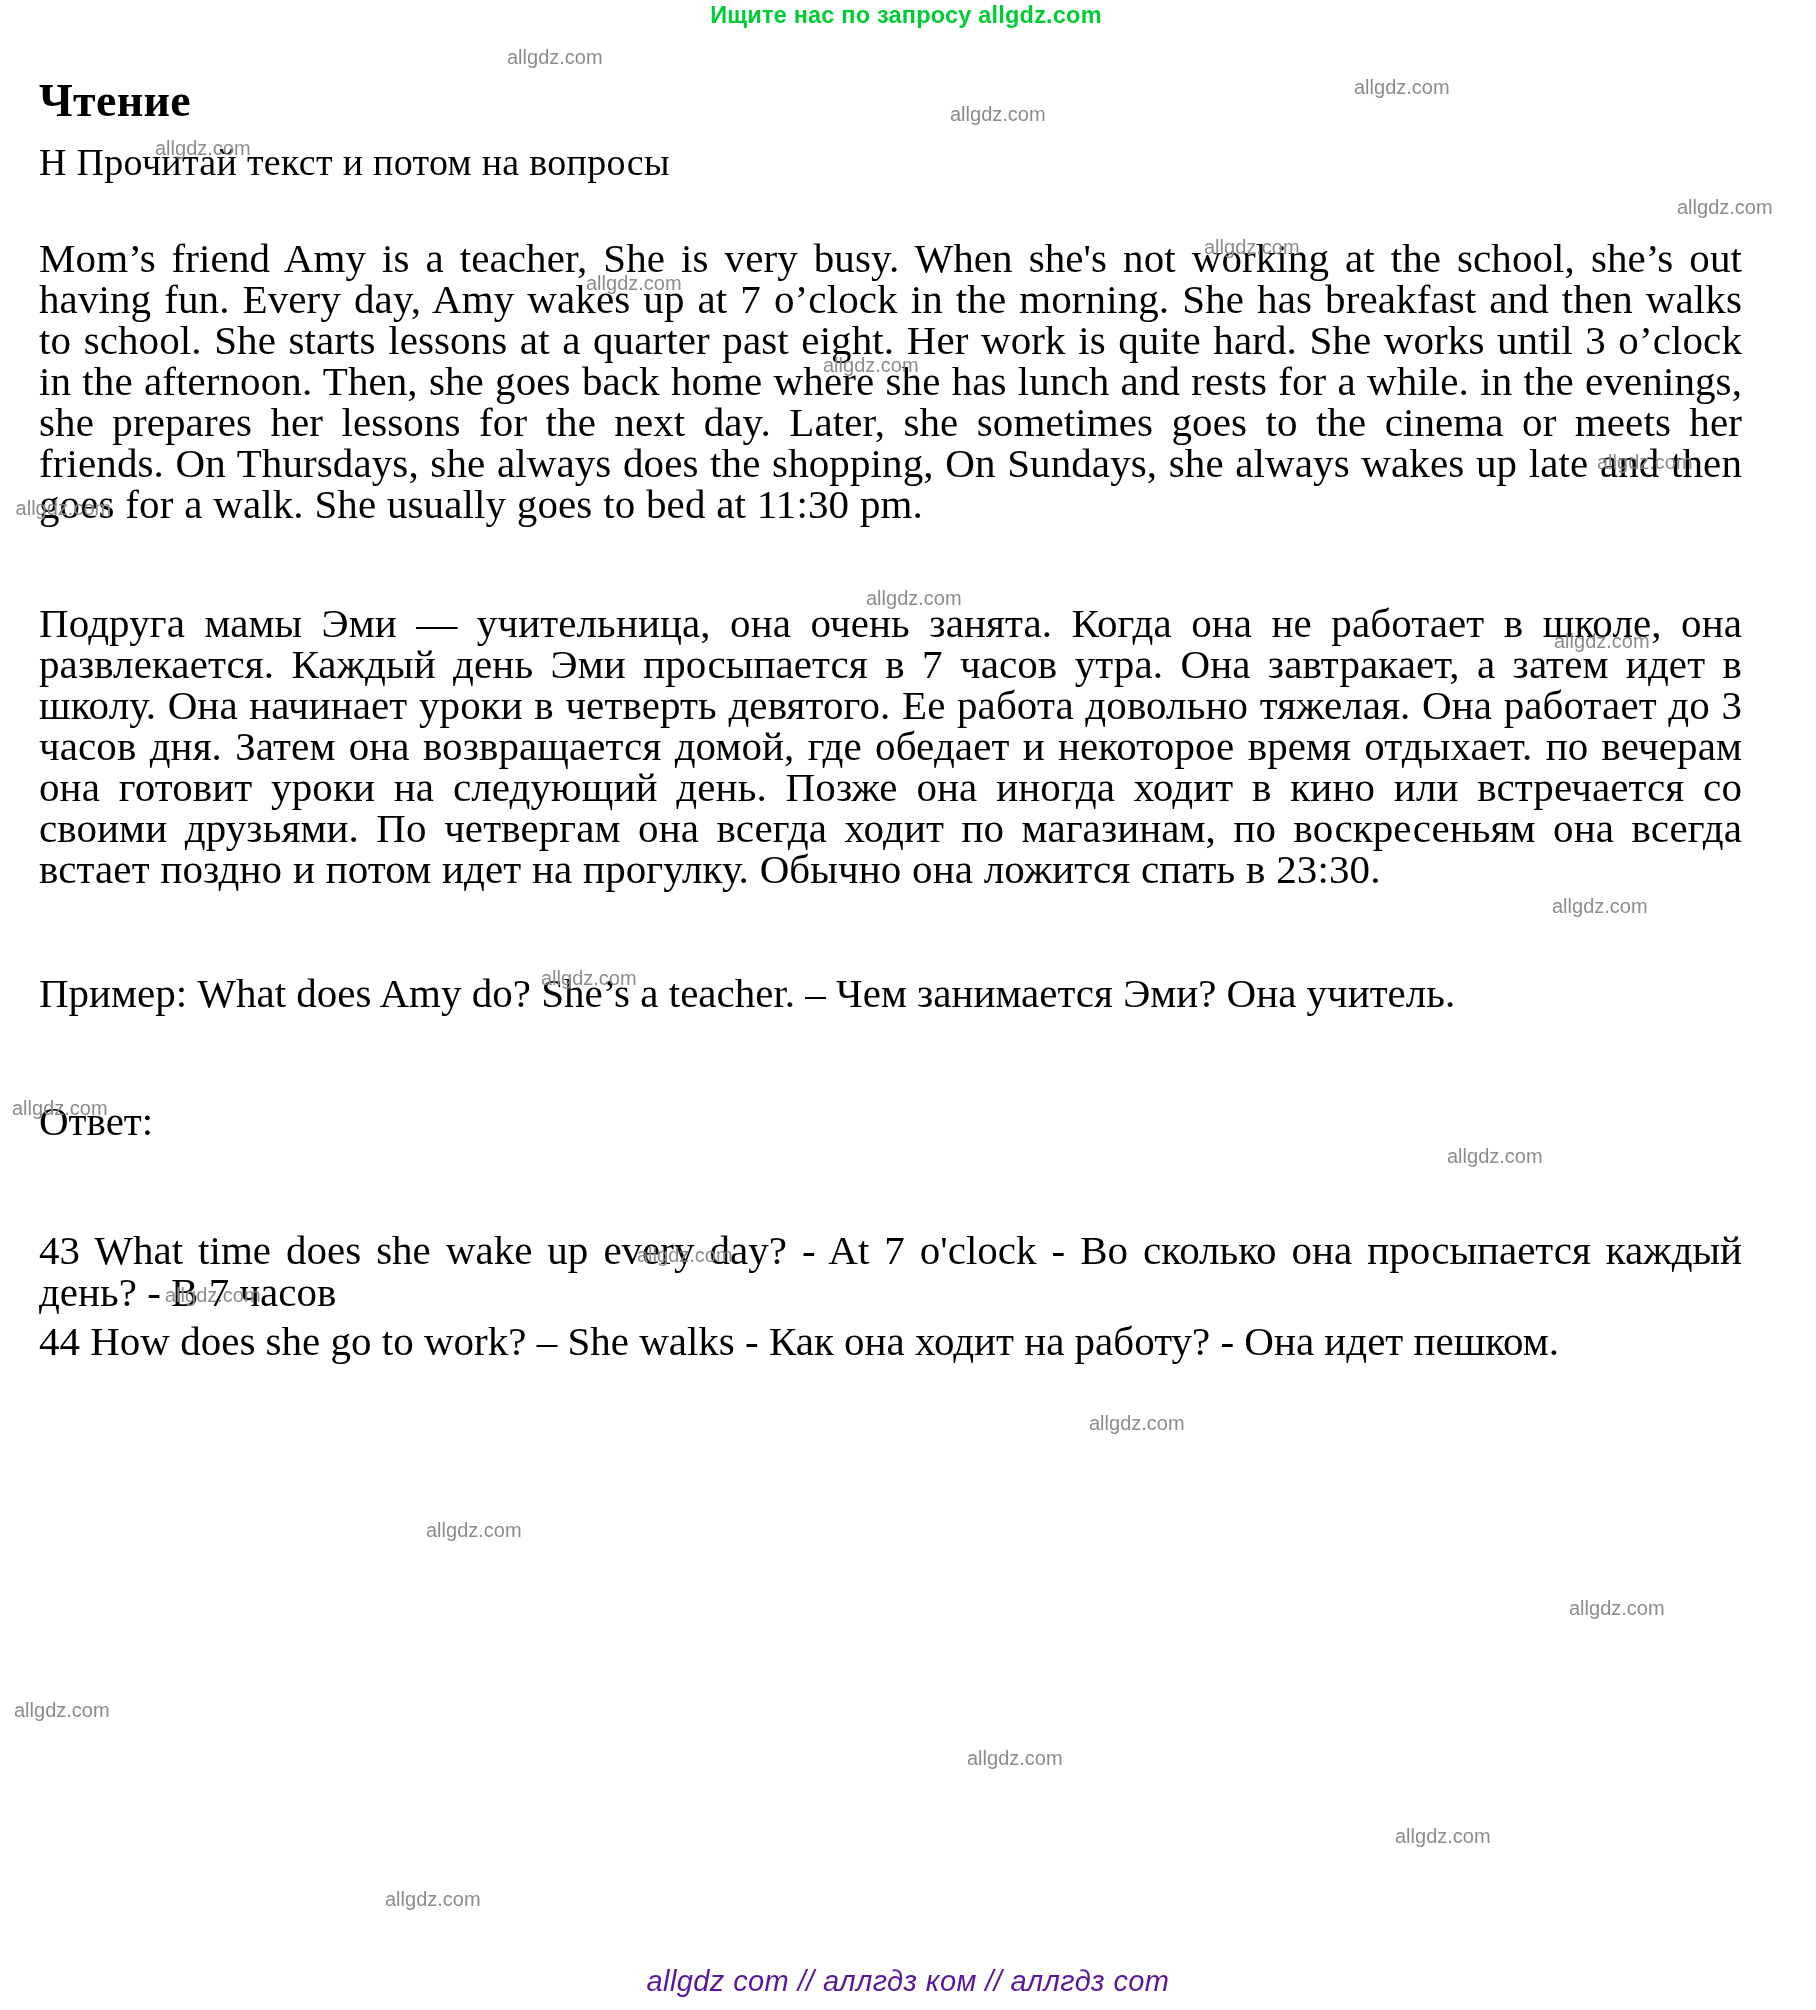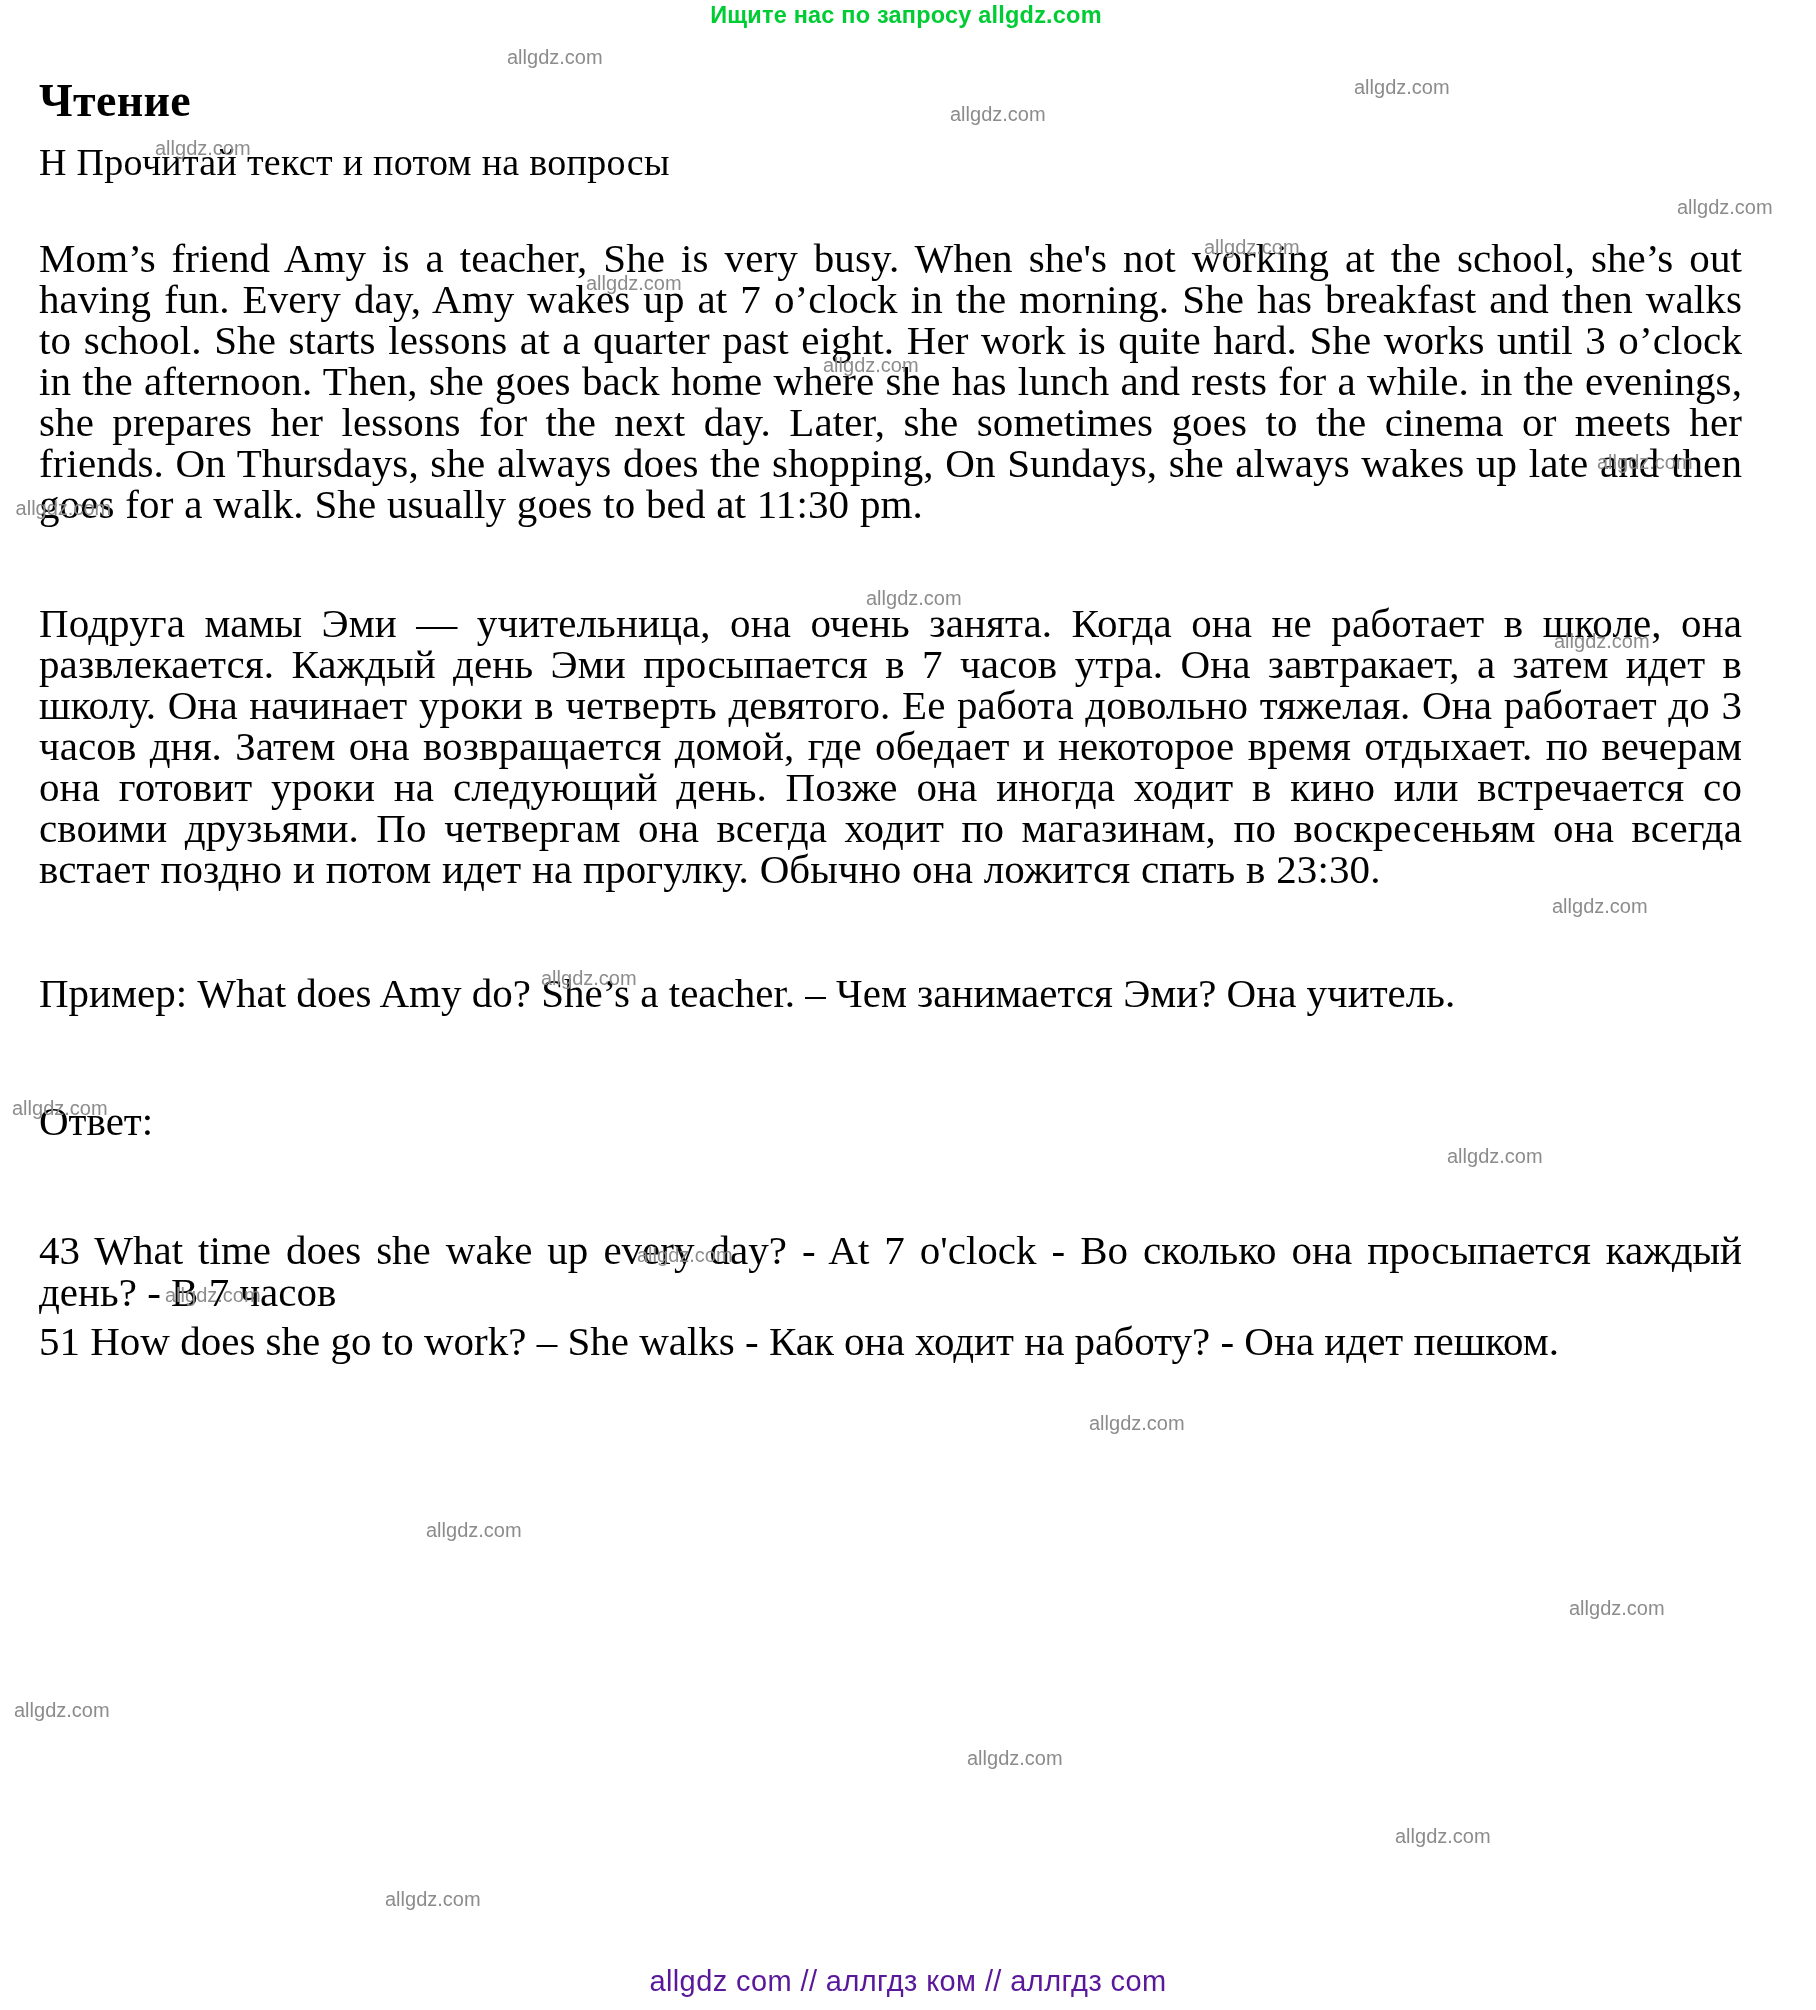--- a/index.html
+++ b/index.html
@@ -90,20 +90,21 @@
   .footer {
     position: absolute;
     left: 0;
     bottom: 12px;
     width: 1816px;
     text-align: center;
     font-family: "Liberation Sans", sans-serif;
     font-size: 29px;
     color: #59179a;
     letter-spacing: 0.4px;
+    font-style: italic;
   }
 
   
   .wm {
     position: absolute;
     font-family: "Liberation Sans", sans-serif;
     font-size: 20px;
     color: #8c8c8c;
     white-space: nowrap;
     pointer-events: none;
@@ -123,21 +124,21 @@
   <div class="para para-en">Mom’s friend Amy is a teacher, She is very busy. When she's not working at the school, she’s out having fun. Every day, Amy wakes up at 7 o’clock in the morning. She has breakfast and then walks to school. She starts lessons at a quarter past eight. Her work is quite hard. She works until 3 o’clock in the afternoon. Then, she goes back home where she has lunch and rests for a while. in the evenings, she prepares her lessons for the next day. Later, she sometimes goes to the cinema or meets her friends. On Thursdays, she always does the shopping, On Sundays, she always wakes up late and then goes for a walk. She usually goes to bed at 11:30 pm.</div>
 
   <div class="para para-ru">Подруга мамы Эми — учительница, она очень занята. Когда она не работает в школе, она развлекается. Каждый день Эми просыпается в 7 часов утра. Она завтракает, а затем идет в школу. Она начинает уроки в четверть девятого. Ее работа довольно тяжелая. Она работает до 3 часов дня. Затем она возвращается домой, где обедает и некоторое время отдыхает. по вечерам она готовит уроки на следующий день. Позже она иногда ходит в кино или встречается со своими друзьями. По четвергам она всегда ходит по магазинам, по воскресеньям она всегда встает поздно и потом идет на прогулку. Обычно она ложится спать в 23:30.</div>
 
   <div class="example">Пример: What does Amy do? She’s a teacher. – Чем занимается Эми? Она учитель.</div>
 
   <div class="answer-label">Ответ:</div>
 
   <div class="qa-block">
     <div class="qa-item j">43 What time does she wake up every day? - At 7 o'clock - Во сколько она просыпается каждый день? - В 7 часов</div>
-    <div class="qa-item last">51 How does she go to work? – She walks - Как она ходит на работу? - Она идет пешком.</div>
+    <div class="qa-item last">44 How does she go to work? – She walks - Как она ходит на работу? - Она идет пешком.</div>
   </div>
 
 </div>
 
 <div id="watermark-layer">
     <div class="wm" style="left: 507px; top: 46px; color: rgb(140, 140, 140);">allgdz.com</div>
     <div class="wm" style="left: 1354px; top: 76px; color: rgb(140, 140, 140);">allgdz.com</div>
     <div class="wm" style="left: 950px; top: 103px; color: rgb(140, 140, 140);">allgdz.com</div>
     <div class="wm" style="left: 155px; top: 137px; color: rgb(140, 140, 140);">allgdz.com</div>
     <div class="wm" style="left: 1677px; top: 196px; color: rgb(140, 140, 140);">allgdz.com</div>

